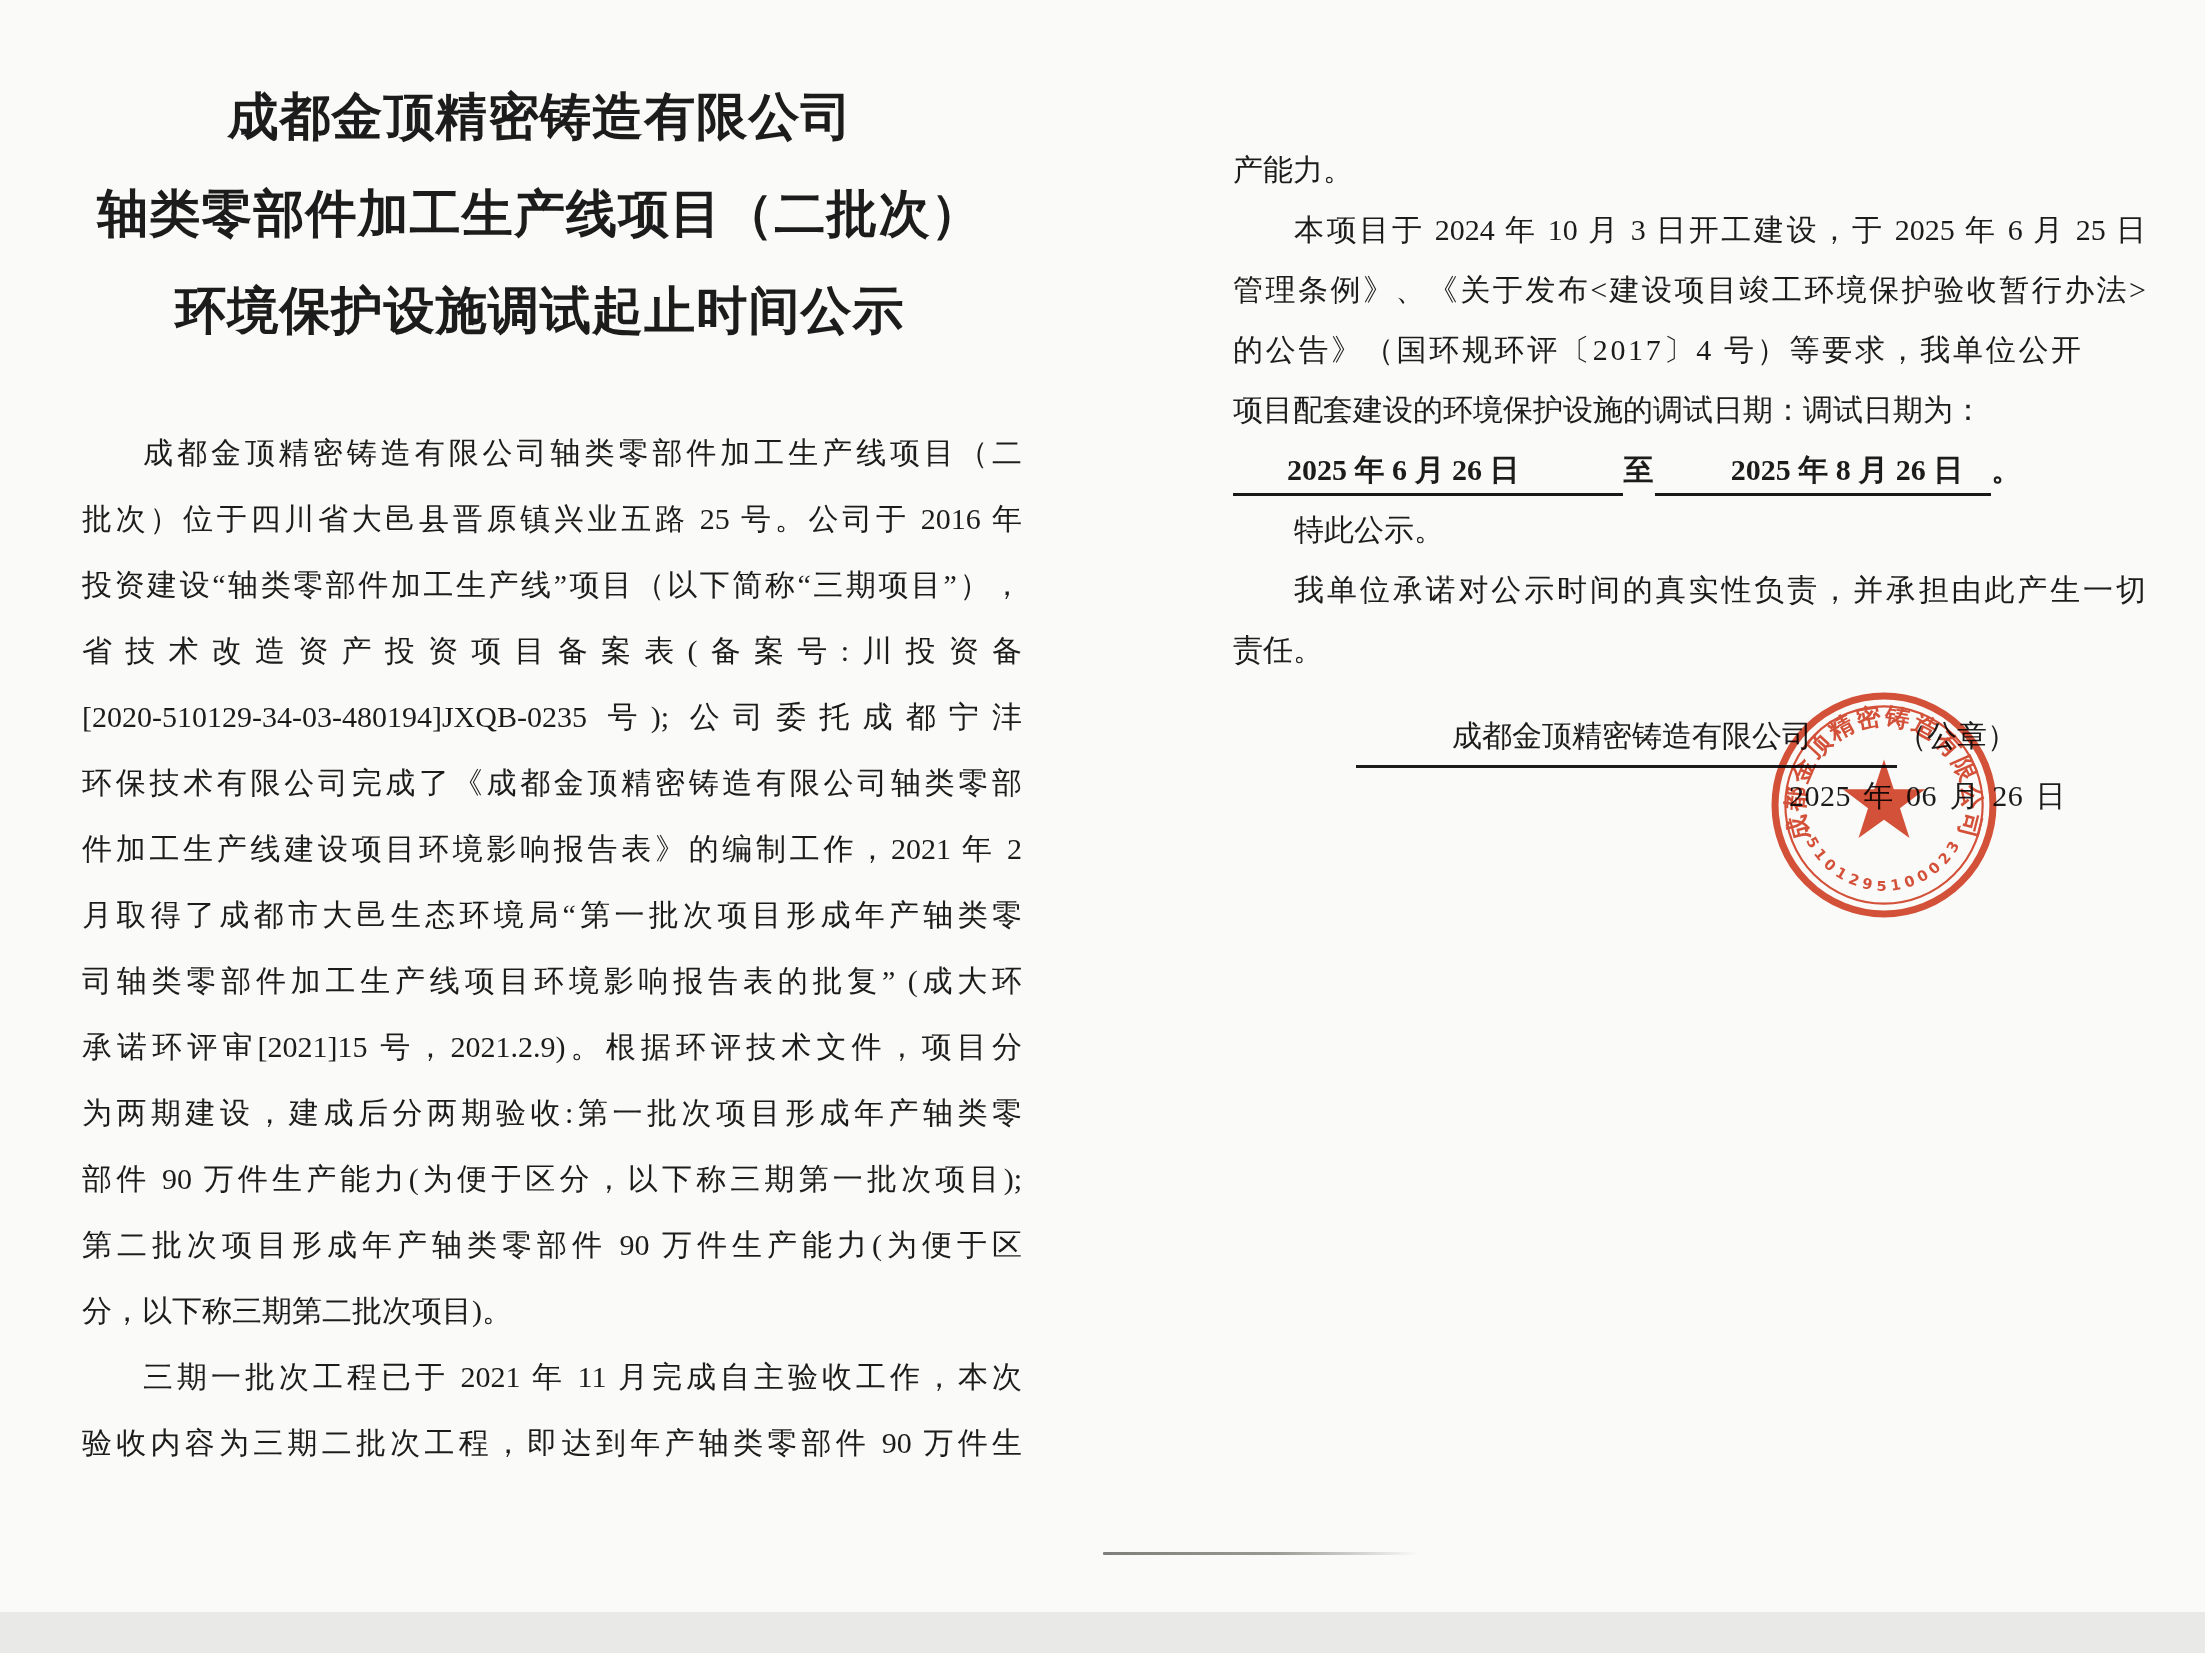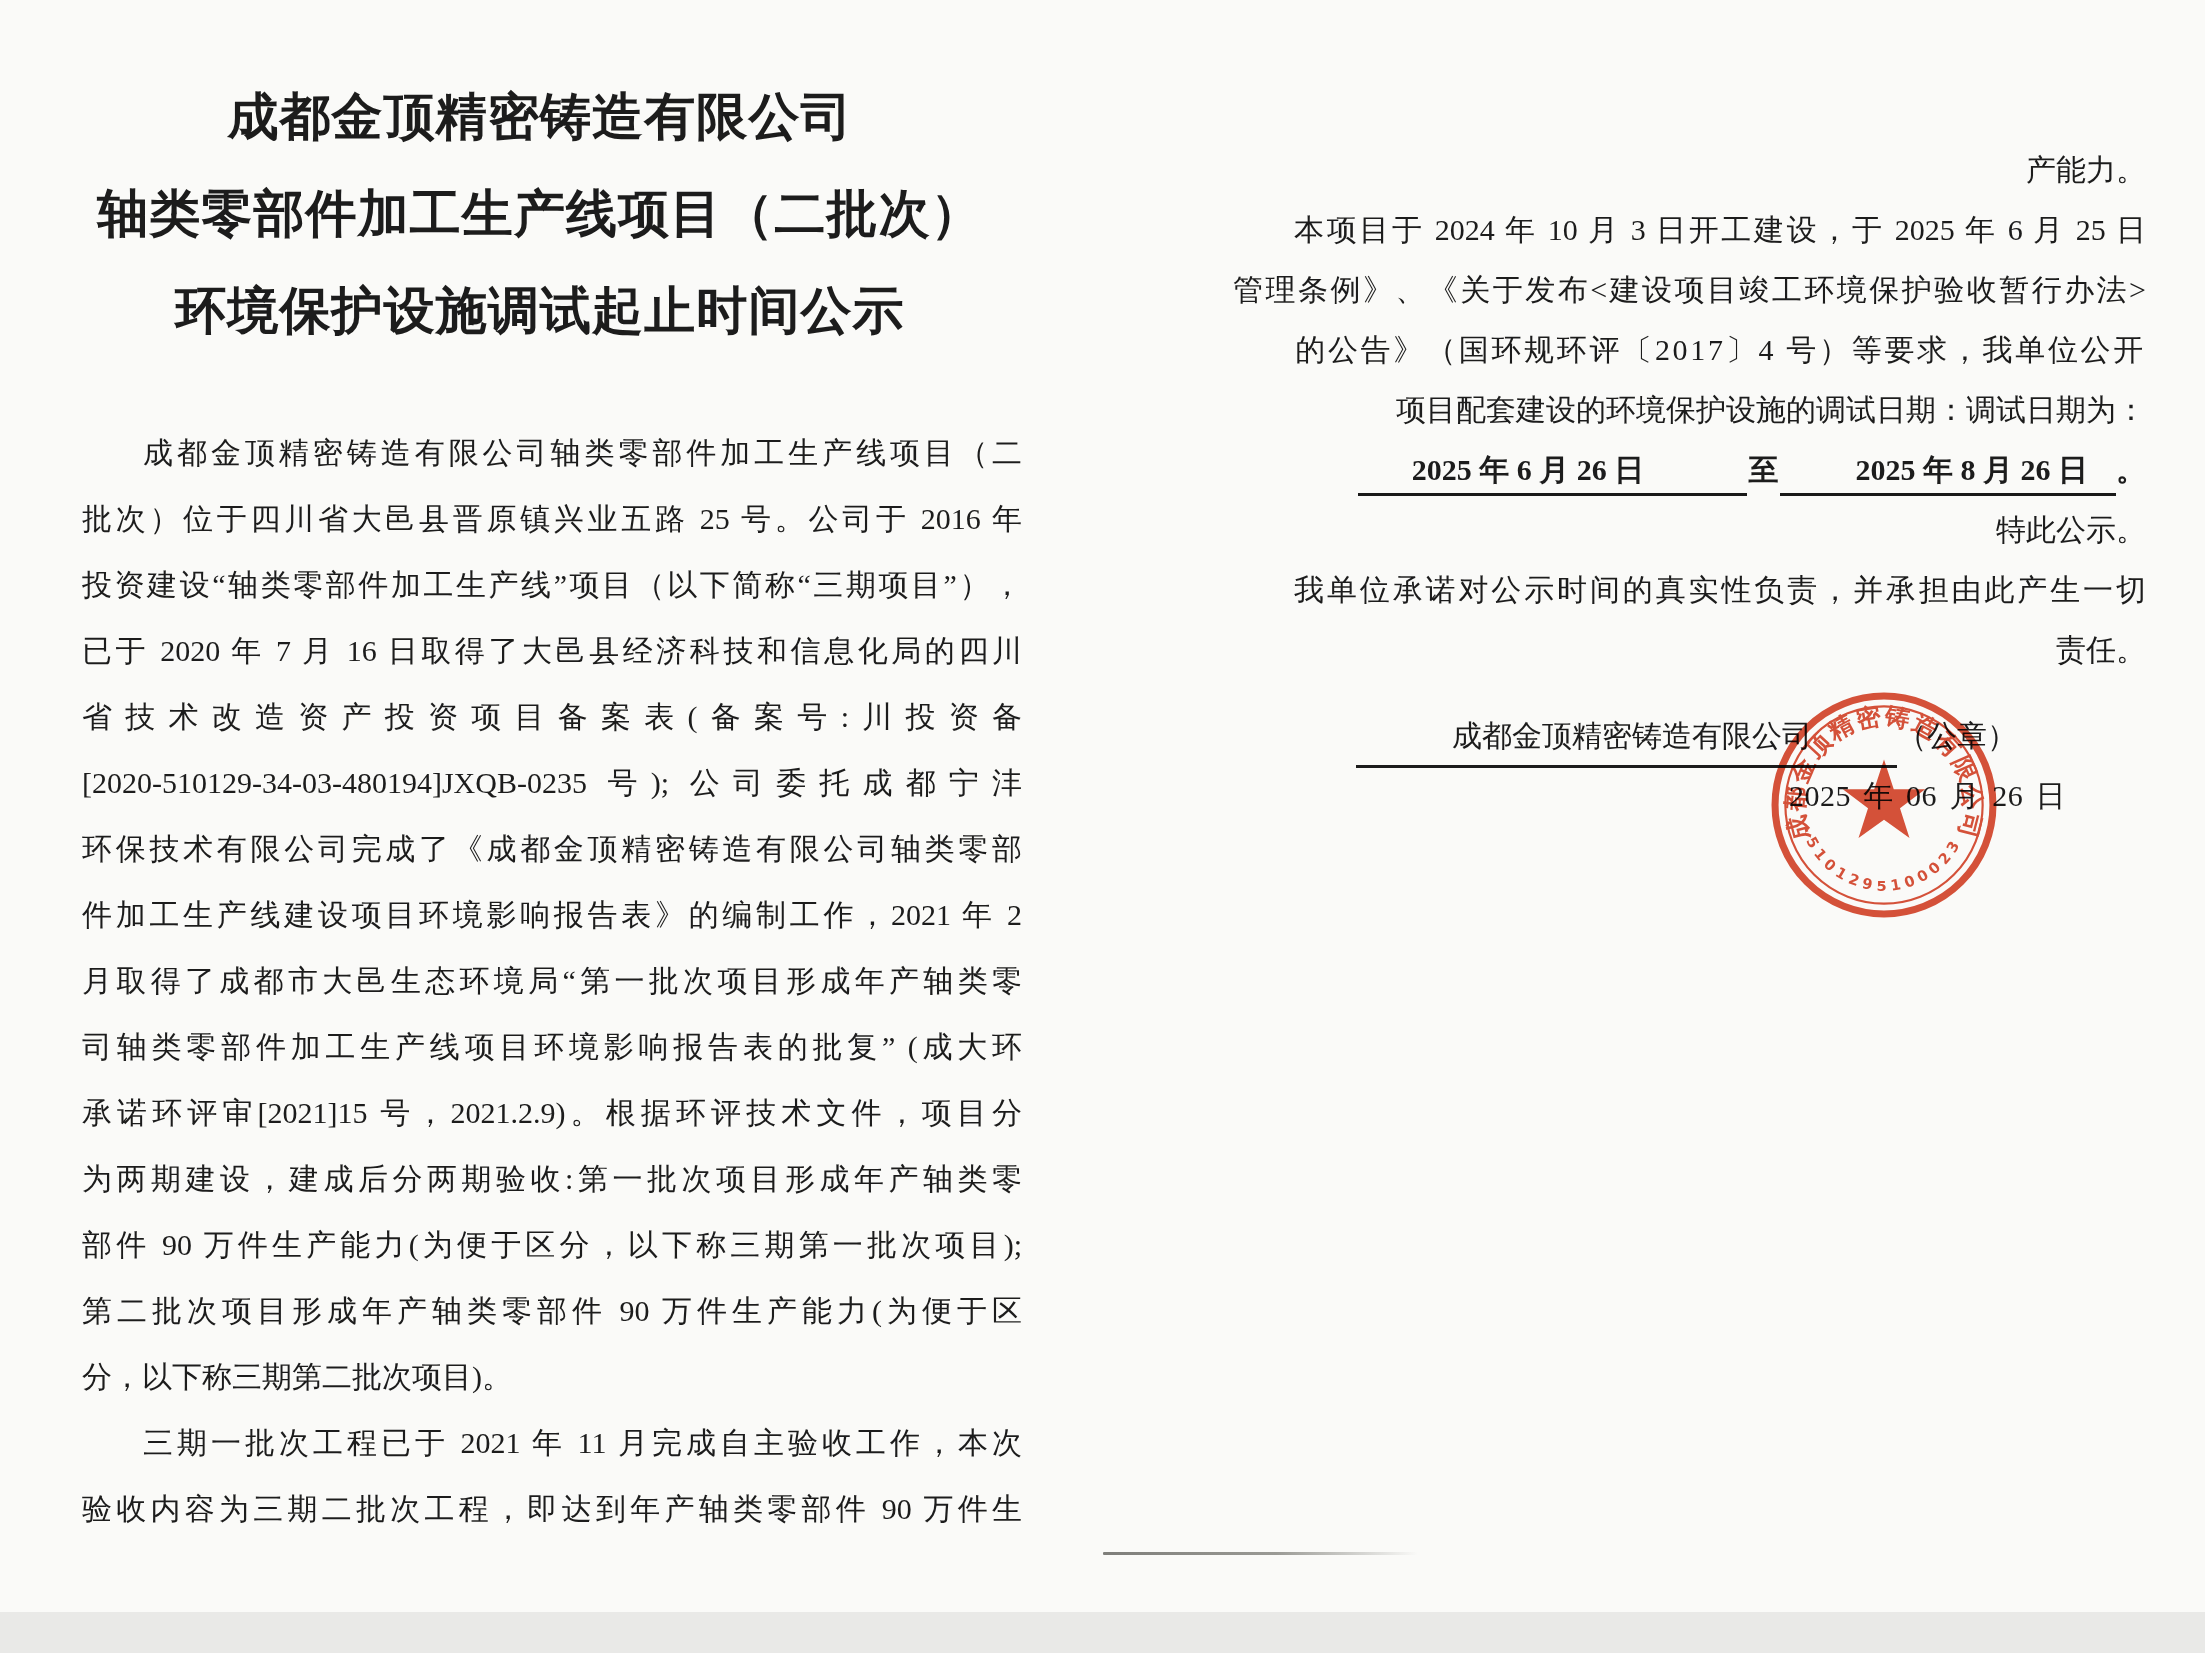--- a/index.html
+++ b/index.html
@@ -29,21 +29,21 @@
     position:absolute;left:82px;top:420px;width:940px;
   }
   .right-body{
     position:absolute;left:1233px;top:140px;width:913px;
   }
   .ln{
     height:66px;line-height:66px;
     font-size:30px;
     white-space:nowrap;
   }
-  .right-body .ln{height:60px;line-height:60px;text-align:right;}
+  .right-body .ln{height:60px;line-height:60px;}
   .j{
     text-align:justify;text-align-last:justify;
     white-space:normal;
     overflow:hidden;
   }
   .ind{text-indent:61px;}
   .sp{letter-spacing:2.7px;}
   
   .dates{font-weight:bold;}
   .u1{
@@ -92,21 +92,20 @@
   <div class="title-block">
     <div class="title-line">成都金顶精密铸造有限公司</div>
     <div class="title-line">轴类零部件加工生产线项目（二批次）</div>
     <div class="title-line">环境保护设施调试起止时间公示</div>
   </div>
 
   <div class="left-body">
     <div class="ln j ind">成都金顶精密铸造有限公司轴类零部件加工生产线项目（二</div>
     <div class="ln j">批次）位于四川省大邑县晋原镇兴业五路 25 号。公司于 2016 年</div>
     <div class="ln j">投资建设“轴类零部件加工生产线”项目（以下简称“三期项目”），</div>
-    <div class="ln j">已于 2020 年 7 月 16 日取得了大邑县经济科技和信息化局的四川</div>
     <div class="ln j">省技术改造资产投资项目备案表(备案号:川投资备</div>
     <div class="ln j">[2020-510129-34-03-480194]JXQB-0235 号); 公司委托成都宁沣</div>
     <div class="ln j">环保技术有限公司完成了《成都金顶精密铸造有限公司轴类零部</div>
     <div class="ln j">件加工生产线建设项目环境影响报告表》的编制工作，2021 年 2</div>
     <div class="ln j">月取得了成都市大邑生态环境局“第一批次项目形成年产轴类零</div>
     <div class="ln j">司轴类零部件加工生产线项目环境影响报告表的批复” (成大环</div>
     <div class="ln j">承诺环评审[2021]15 号，2021.2.9)。根据环评技术文件，项目分</div>
     <div class="ln j">为两期建设，建成后分两期验收:第一批次项目形成年产轴类零</div>
     <div class="ln j">部件 90 万件生产能力(为便于区分，以下称三期第一批次项目);</div>
     <div class="ln j">第二批次项目形成年产轴类零部件 90 万件生产能力(为便于区</div>

